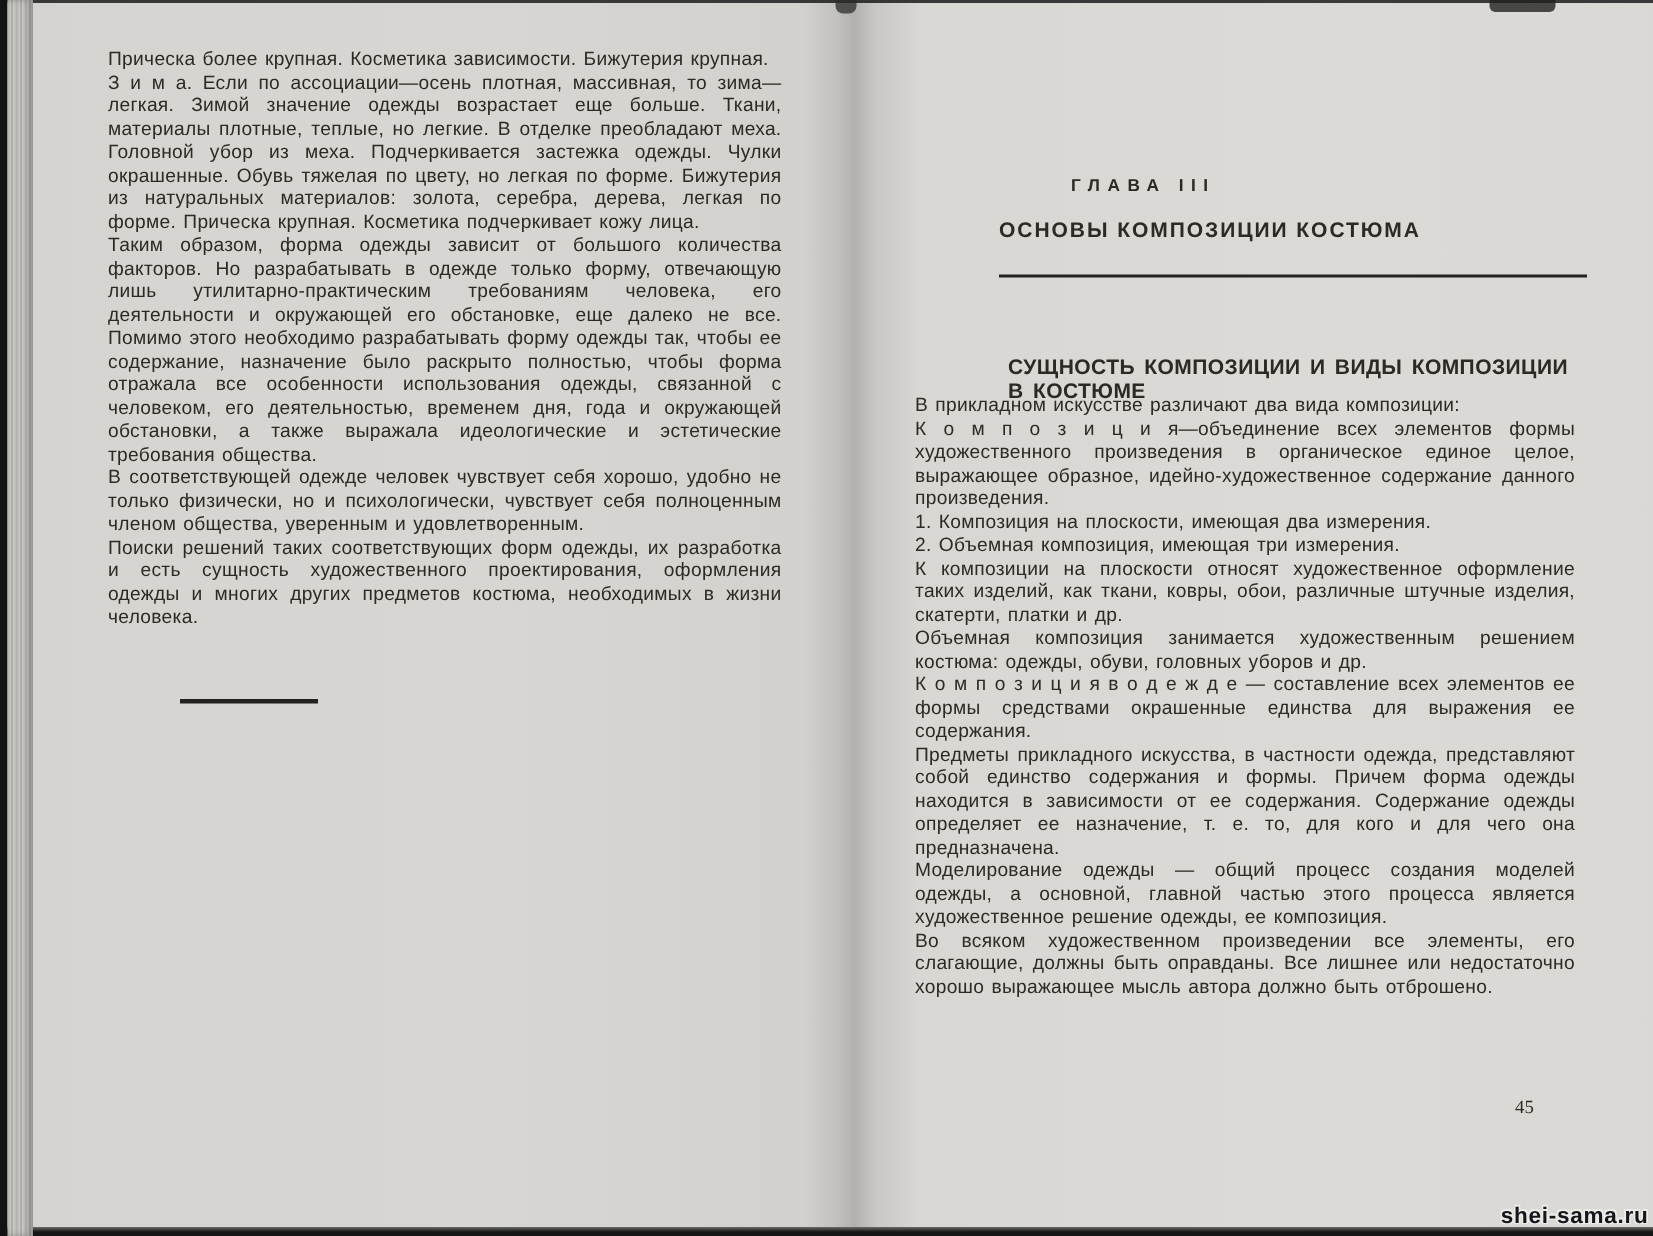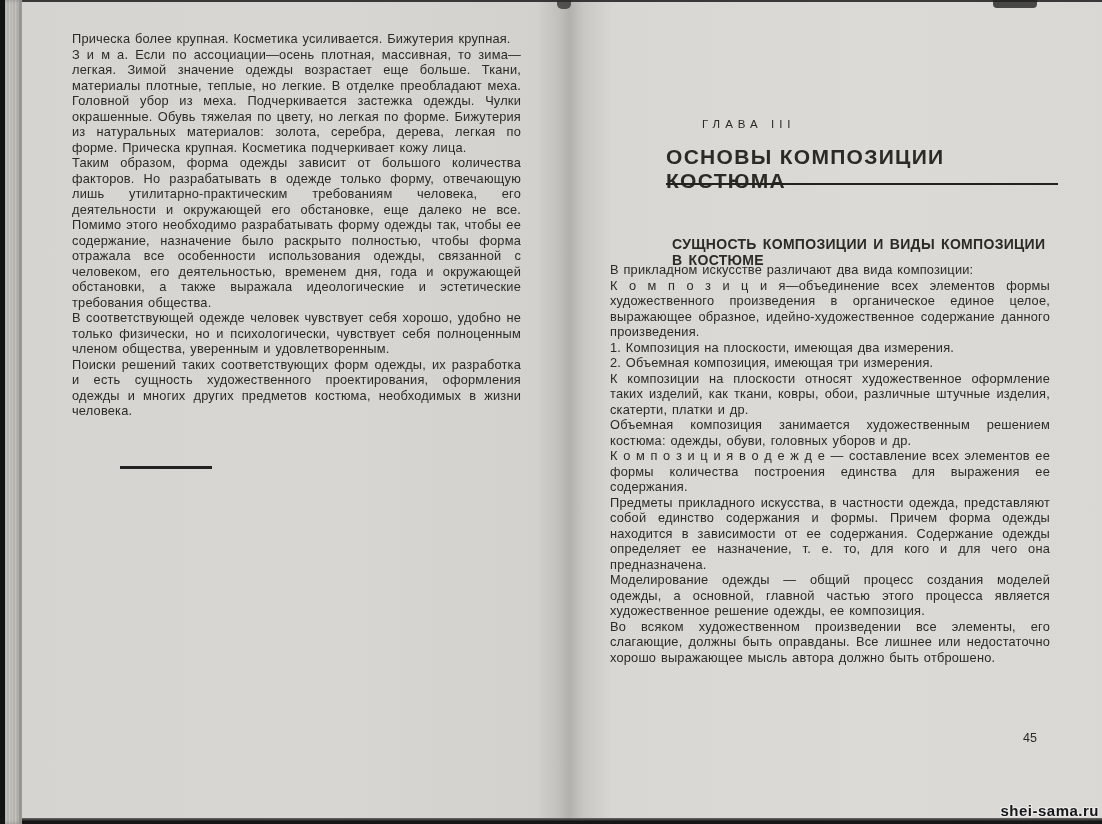--- a/index.html
+++ b/index.html
@@ -65,41 +65,41 @@
     word-spacing: 1px;
   }
   .page-left .body-text { position: absolute; left: 0; top: 31px; width: 449px; }
 
   .divider {
     position: absolute; left: 48px; top: 466px;
     width: 92px; height: 3px; background: #232220;
   }
 
   .chapter-label {
-    position: absolute; left: 44px; top: 118px;
-    font-size: 11.5px; font-weight: normal; letter-spacing: 5px; padding-left: 48px;
+    position: absolute; left: 56px; top: 118px;
+    font-size: 11.5px; font-weight: bold; letter-spacing: 5px; padding-left: 48px;
   }
   .chapter-title {
     position: absolute; left: 56px; top: 145px; margin: 0;
-    font-size: 21px; font-weight: bold; letter-spacing: 1.3px;
+    font-size: 14px; font-weight: bold; letter-spacing: 1.3px;
   }
   .chapter-rule {
     position: absolute; left: 56px; top: 183px;
     width: 392px; height: 2px; background: #232220;
   }
   .section-title {
     position: absolute; left: 62px; top: 236px; margin: 0;
     font-size: 14px; font-weight: bold; letter-spacing: 0.3px;
     word-spacing: 2px;
   }
   .page-right .body-text { position: absolute; left: 0; top: 262px; width: 440px; }
 
   .page-number {
     position: absolute; left: 400px; top: 731px; width: 40px;
-    text-align: center; font-size: 12.5px;
+    text-align: left; font-size: 12.5px; font-family: Liberation Serif, serif;
   }
 
   .watermark {
     position: absolute; right: 3px; bottom: 5px;
     font-size: 15px; font-weight: bold; letter-spacing: 0.5px;
     color: #15151c;
     text-shadow:
       -1px -1px 0 #eceae6, 1px -1px 0 #eceae6,
       -1px  1px 0 #eceae6, 1px  1px 0 #eceae6,
       -1px  0   0 #eceae6, 1px  0   0 #eceae6,
@@ -114,42 +114,42 @@
   <div class="gutter"></div>
   <div class="edge-top"></div>
   <div class="edge-bottom"></div>
   <div class="edge-left-black"></div>
   <div class="edge-left-pages"></div>
   <div class="corner-mark"></div>
   <div class="gutter-mark"></div>
 
   <div class="page page-left">
     <div class="body-text">
-        <p class="para">Прическа более крупная. Косметика усиливается. Бижутерия крупная.</p>
+        <p class="para">Прическа более крупная. Косметика зависимости. Бижутерия крупная.</p>
         <p class="para">З и м а. Если по ассоциации—осень плотная, массивная, то зима—легкая. Зимой значение одежды возрастает еще больше. Ткани, материалы плотные, теплые, но легкие. В отделке преобладают меха. Головной убор из меха. Подчеркивается застежка одежды. Чулки окрашенные. Обувь тяжелая по цвету, но легкая по форме. Бижутерия из натуральных материалов: золота, серебра, дерева, легкая по форме. Прическа крупная. Косметика подчеркивает кожу лица.</p>
         <p class="para">Таким образом, форма одежды зависит от большого количества факторов. Но разрабатывать в одежде только форму, отвечающую лишь утилитарно-практическим требованиям человека, его деятельности и окружающей его обстановке, еще далеко не все. Помимо этого необходимо разрабатывать форму одежды так, чтобы ее содержание, назначение было раскрыто полностью, чтобы форма отражала все особенности использования одежды, связанной с человеком, его деятельностью, временем дня, года и окружающей обстановки, а также выражала идеологические и эстетические требования общества.</p>
         <p class="para">В соответствующей одежде человек чувствует себя хорошо, удобно не только физически, но и психологически, чувствует себя полноценным членом общества, уверенным и удовлетворенным.</p>
         <p class="para">Поиски решений таких соответствующих форм одежды, их разработка и есть сущность художественного проектирования, оформления одежды и многих других предметов костюма, необходимых в жизни человека.</p>
       </div>
     <div class="divider"></div>
   </div>
 
   <div class="page page-right">
     <div class="chapter-label">ГЛАВА III</div>
     <h1 class="chapter-title">ОСНОВЫ КОМПОЗИЦИИ КОСТЮМА</h1>
     <div class="chapter-rule"></div>
     <h2 class="section-title">СУЩНОСТЬ КОМПОЗИЦИИ И ВИДЫ КОМПОЗИЦИИ В КОСТЮМЕ</h2>
     <div class="body-text">
         <p class="para">В прикладном искусстве различают два вида композиции:</p>
         <p class="para">К о м п о з и ц и я—объединение всех элементов формы художественного произведения в органическое единое целое, выражающее образное, идейно-художественное содержание данного произведения.</p>
         <p class="para">1. Композиция на плоскости, имеющая два измерения.</p>
         <p class="para">2. Объемная композиция, имеющая три измерения.</p>
         <p class="para">К композиции на плоскости относят художественное оформление таких изделий, как ткани, ковры, обои, различные штучные изделия, скатерти, платки и др.</p>
         <p class="para">Объемная композиция занимается художественным решением костюма: одежды, обуви, головных уборов и др.</p>
-        <p class="para">К о м п о з и ц и я  в  о д е ж д е — составление всех элементов ее формы количества построения единства для выражения ее содержания.</p>
+        <p class="para">К о м п о з и ц и я  в  о д е ж д е — составление всех элементов ее формы средствами окрашенные единства для выражения ее содержания.</p>
         <p class="para">Предметы прикладного искусства, в частности одежда, представляют собой единство содержания и формы. Причем форма одежды находится в зависимости от ее содержания. Содержание одежды определяет ее назначение, т. е. то, для кого и для чего она предназначена.</p>
         <p class="para">Моделирование одежды — общий процесс создания моделей одежды, а основной, главной частью этого процесса является художественное решение одежды, ее композиция.</p>
         <p class="para">Во всяком художественном произведении все элементы, его слагающие, должны быть оправданы. Все лишнее или недостаточно хорошо выражающее мысль автора должно быть отброшено.</p>
       </div>
     <div class="page-number">45</div>
   </div>
 
   <div class="watermark">shei-sama.ru</div>
 </div>
 

